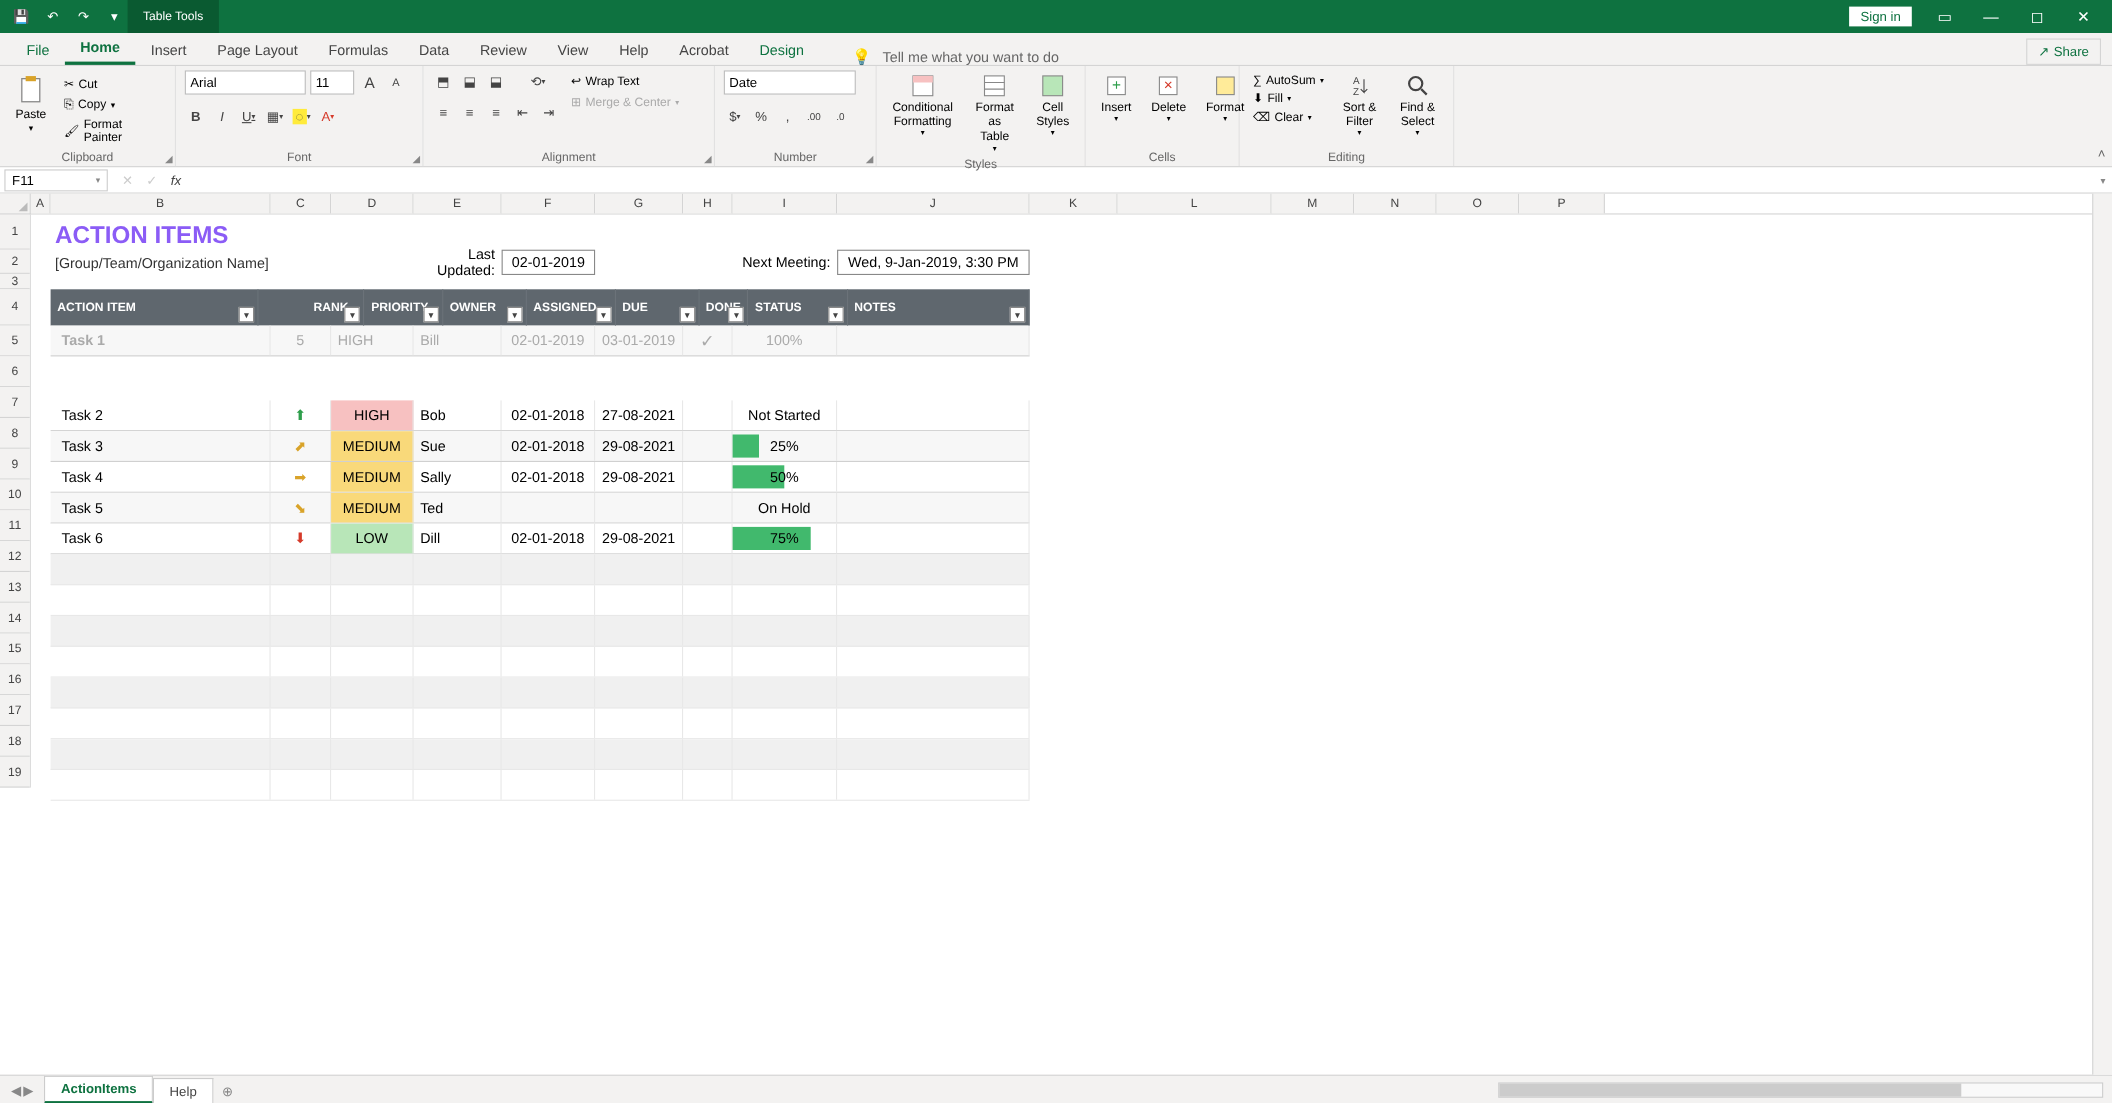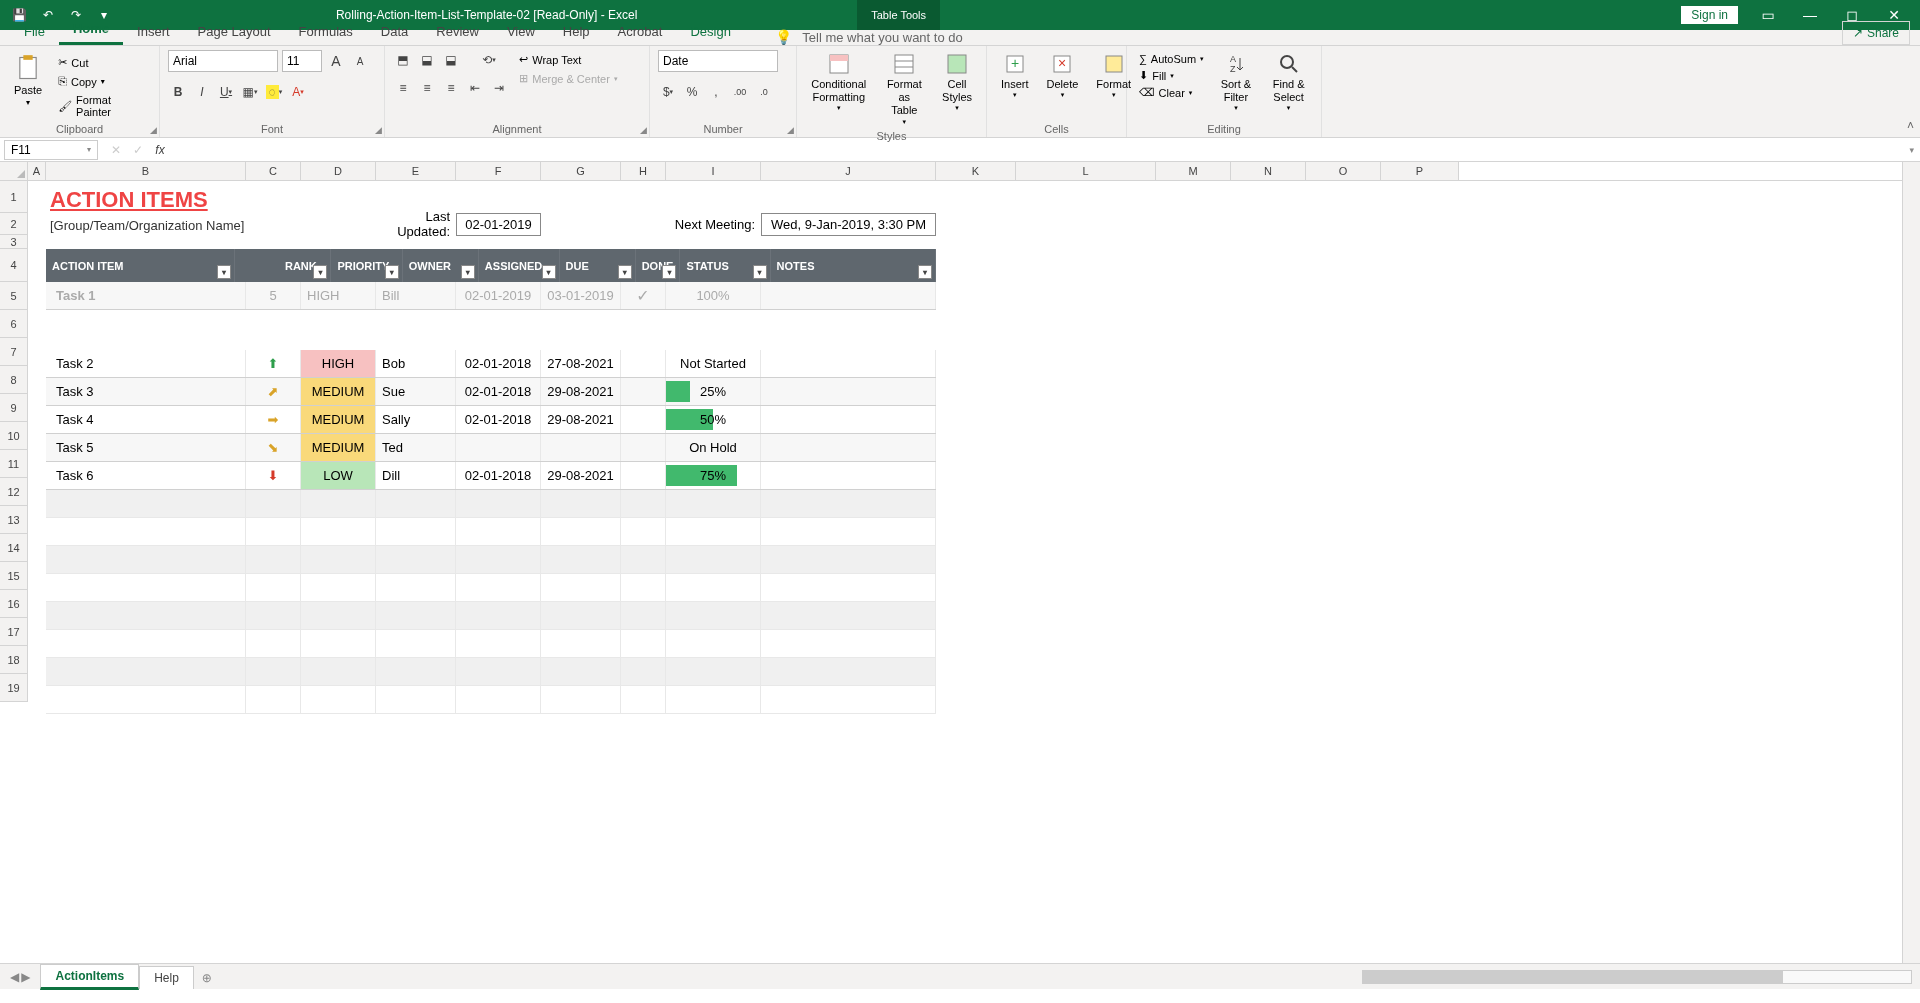--- a/index.html
+++ b/index.html
@@ -9,21 +9,21 @@
 .titlebar { height: 30px; background: #0e7240; display: flex; align-items: center; color: #fff; font-size: 12px; }
 .titlebar .qa-btns { display: flex; align-items: center; padding-left: 8px; gap: 4px; }
 .titlebar .qa-btn { width: 24px; height: 24px; display: flex; align-items: center; justify-content: center; cursor: pointer; }
 .titlebar .spacer { flex: 1; text-align: center; }
 .titlebar .tools-tab { background: #0a5a31; padding: 4px 14px; height: 100%; display:flex; align-items:center; font-size:11px;}
 .titlebar .right-btns { display: flex; align-items: center; gap: 2px; padding-right: 6px; }
 .titlebar .signin { background: #fff; color: #0e7240; padding: 2px 10px; font-size: 12px; margin-right: 8px;}
 .win-btn { width: 40px; height: 30px; display:flex; align-items:center; justify-content:center; cursor:pointer; font-size:14px;}
 
 
-.ribbon-tabs { height: 16px; background: #f3f2f1; display: flex; align-items: flex-end; padding-left: 10px; border-bottom: 1px solid #d4d4d4; }
+.ribbon-tabs { height: 30px; background: #f3f2f1; display: flex; align-items: flex-end; padding-left: 10px; border-bottom: 1px solid #d4d4d4; }
 .ribbon-tab { padding: 6px 14px; font-size: 13px; color: #444; cursor: pointer; }
 .ribbon-tab.file { color: #0e7240; font-size: 13px; }
 .ribbon-tab.active { color: #0e7240; border-bottom: 3px solid #0e7240; font-weight: 600;}
 .ribbon-tab.design { color: #0e7240; }
 .tellme { margin-left: 30px; display:flex; align-items:center; gap:10px; color:#666; font-size:13px; flex:1;}
 .tellme .bulb { font-size:14px;}
 .share-btn { margin-right: 10px; padding: 4px 10px; border: 1px solid #d4d4d4; font-size:12px; color:#0e7240; display:flex; align-items:center; gap:4px;}
 
 
 .ribbon { height: 92px; background: #f3f2f1; border-bottom: 1px solid #d4d4d4; display: flex; position:relative;}
@@ -56,21 +56,21 @@
 .row-headers { width: 28px; background:#fff; border-right:1px solid #d4d4d4;}
 .row-headers .rh { height:19px; border-bottom:1px solid #d4d4d4; font-size:11px; color:#444; display:flex; align-items:center; justify-content:center; background:#f3f2f1;}
 .col-headers { height:19px; display:flex; border-bottom:1px solid #d4d4d4;}
 .col-headers .ch { border-right:1px solid #d4d4d4; font-size:11px; color:#444; display:flex; align-items:center; justify-content:center; background:#f3f2f1;}
 .select-all{width:28px;height:19px;background:#f3f2f1;border-right:1px solid #d4d4d4;border-bottom:1px solid #d4d4d4;position:relative;}
 .select-all::after{content:"";position:absolute;right:2px;bottom:2px;border-left:8px solid transparent;border-bottom:8px solid #bbb;}
 .grid-body{flex:1;overflow:hidden;position:relative;}
 .grid-content{position:relative;}
 
 
-.title-cell{font-size:22px;font-weight:700;color:#ef4444;font-family:Arial;padding:6px 0 0 4px;text-decoration:underline;}
+.title-cell{font-size:22px;font-weight:700;color:#8b5cf6;font-family:Arial;padding:6px 0 0 4px;}
 .sub-cell{font-size:13px;color:#333;padding:2px 0 0 4px;}
 .meta-label{font-size:13px;text-align:right;padding-right:6px;}
 .meta-box{border:1px solid #888;padding:3px 6px;font-size:13px;}
 .thead-row{background:#5f676e;color:#fff;height:33px;}
 .thead-row .tc{font-size:11px;font-weight:700;position:relative;padding:4px 6px;border-right:1px solid #6b7279;display:flex;align-items:center;}
 .filter-btn{position:absolute;right:3px;bottom:3px;width:14px;height:14px;background:#fff;border:1px solid #888;font-size:8px;display:flex;align-items:center;justify-content:center;color:#444;}
 .tbody-row{height:28px;display:flex;border-bottom:1px solid #d0d0d0;}
 .tbody-row .tc{font-size:13px;padding:0 6px;border-right:1px solid #e8e8e8;display:flex;align-items:center;}
 .tbody-row.done{color:#aaa;}
 .pr-high{background:#f7c1c1;justify-content:center;}
@@ -99,21 +99,20 @@
 </head>
 <body>
 
 <div class="titlebar">
   <div class="qa-btns">
     <div class="qa-btn">💾</div>
     <div class="qa-btn">↶</div>
     <div class="qa-btn">↷</div>
     <div class="qa-btn">▾</div>
   </div>
-  <div class="spacer">Rolling-Action-Item-List-Template-02  [Read-Only]  -  Excel</div>
   <div class="tools-tab">Table Tools</div>
   <div class="spacer"></div>
   <div class="right-btns">
     <div class="signin">Sign in</div>
     <div class="win-btn">▭</div>
     <div class="win-btn">—</div>
     <div class="win-btn">◻</div>
     <div class="win-btn">✕</div>
   </div>
 </div>

